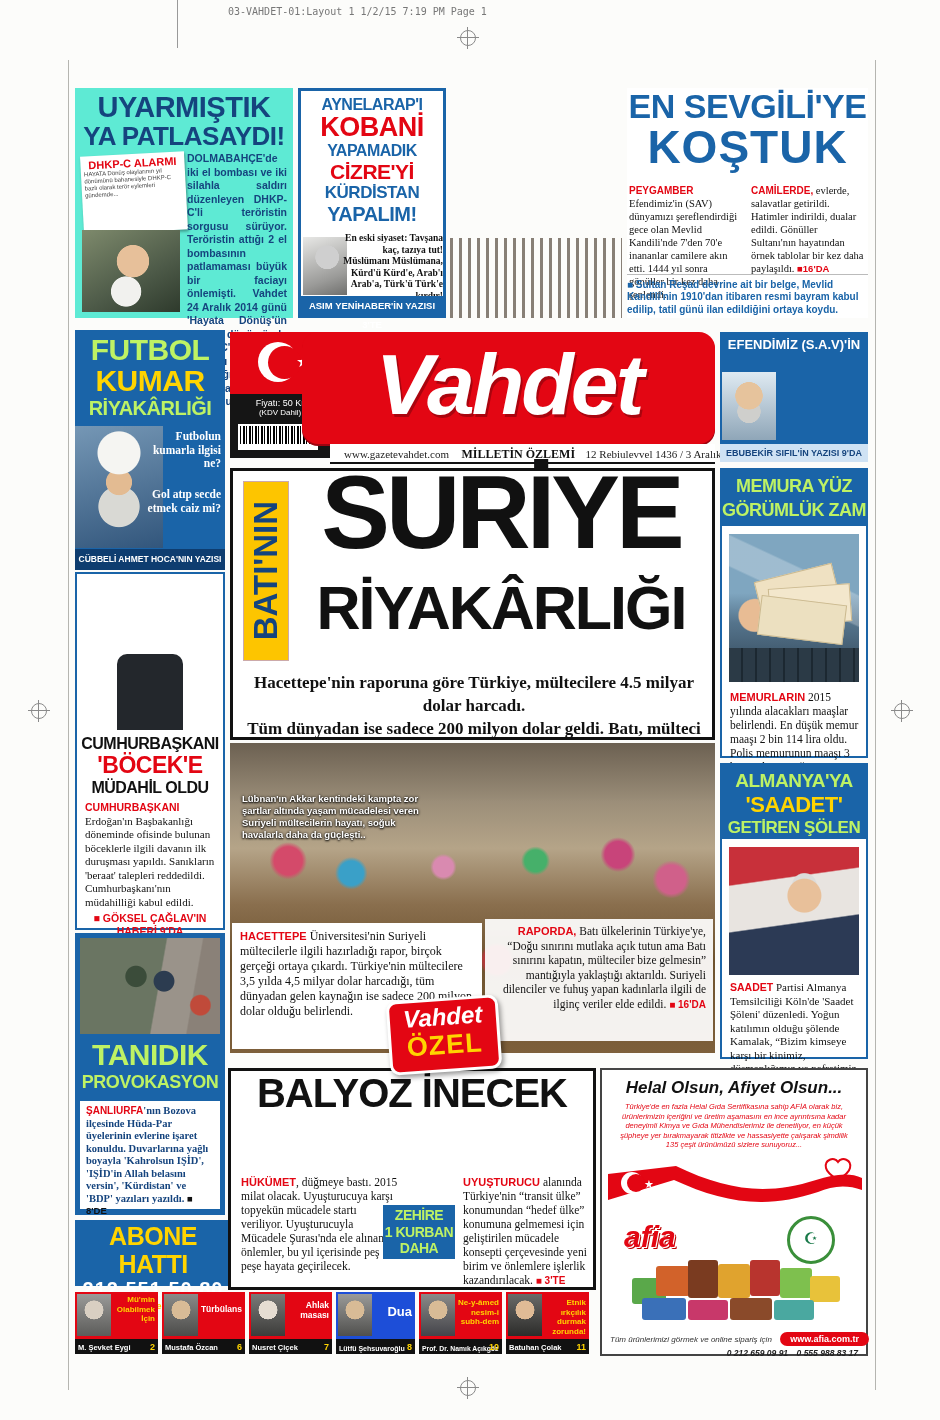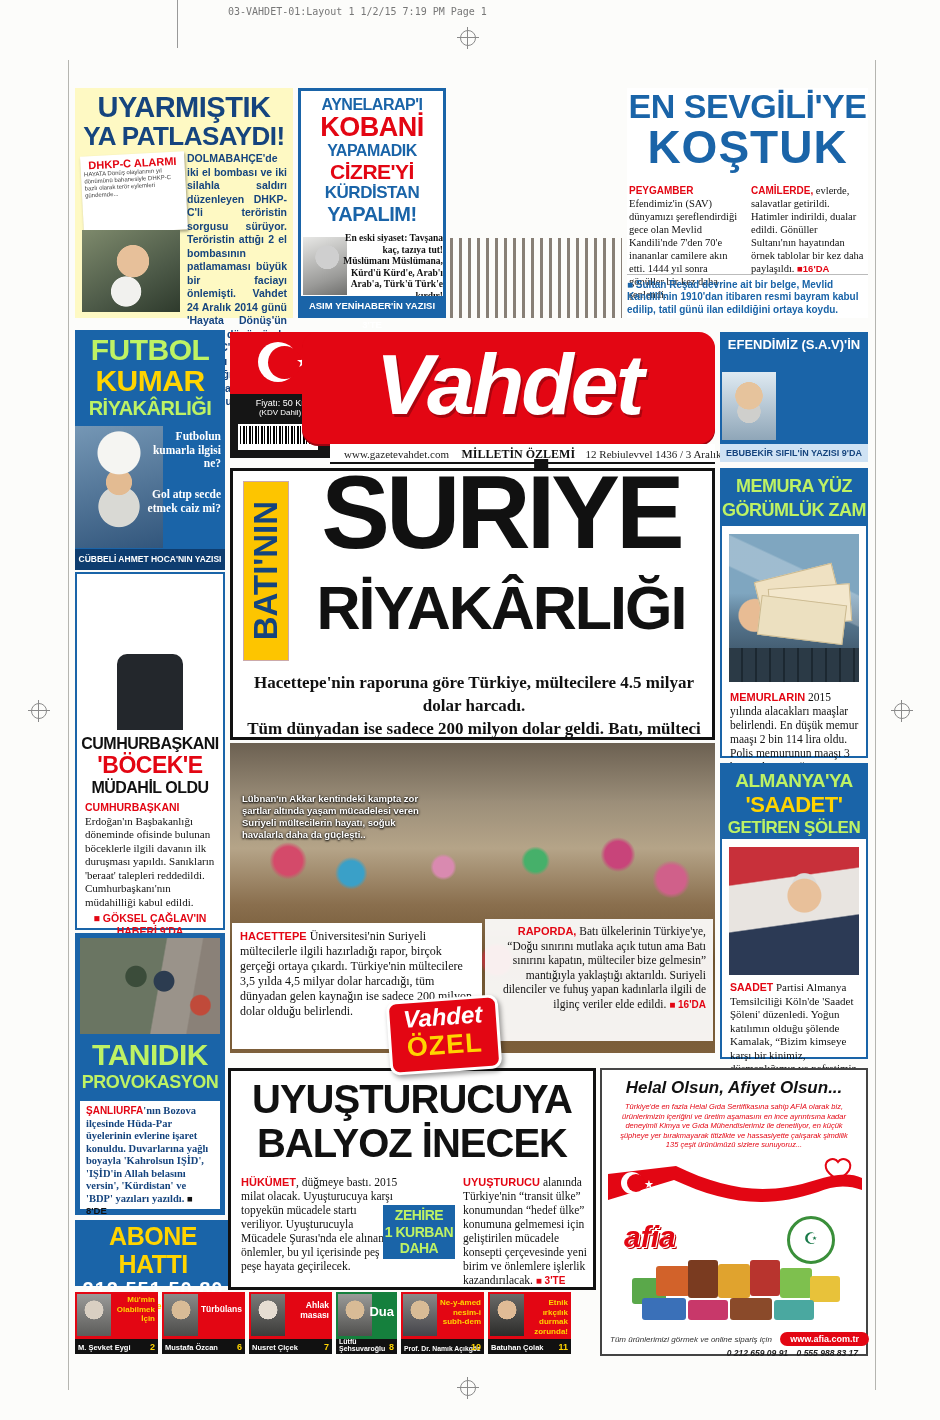--- a/index.html
+++ b/index.html
@@ -54,21 +54,21 @@
       <span class="v"></span>
     </div>
   <div class="abs regmark" style="left:457px;top:1377px;">
       <span class="c"></span>
       <span class="h"></span>
       <span class="v"></span>
     </div>
   <div class="abs siderule" style="left:68px;top:60px;height:1330px;"></div>
   <div class="abs siderule" style="left:875px;top:60px;height:1330px;"></div>
 
-  <div class="abs" style="left:75px;top:88px;width:218px;height:230px;background:#fef9c3;">
+  <div class="abs" style="left:75px;top:88px;width:218px;height:230px;background:#5eead4;">
     <div class="ctr b cond navy" style="font-size:29px;line-height:30px;padding-top:4px;">UYARMIŞTIK</div>
     <div class="ctr b cond navy" style="font-size:26px;line-height:28px;">YA PATLASAYDI!</div>
     <div class="abs" style="left:7px;top:66px;width:98px;height:72px;background:#fff;transform:rotate(-3deg);box-shadow:1px 2px 3px rgba(0,0,0,.35);padding:3px;">
       <div class="red b ctr" style="font-size:11px;">DHKP-C ALARMI</div>
       <div style="font-size:6px;color:#444;line-height:7px;">HAYATA Dönüş olaylarının yıl dönümünü bahanesiyle DHKP-C bazlı olarak terör eylemleri gündemde...</div>
     </div>
     <div class="abs photo" style="left:7px;top:142px;width:98px;height:82px;background:
        radial-gradient(circle at 52% 38%, #e7c09a 0 22%, rgba(0,0,0,0) 23%),
        radial-gradient(circle at 45% 75%, #f1f1ee 0 18%, rgba(0,0,0,0) 19%),
        linear-gradient(150deg,#7e8a6c,#4d5a48 60%,#2e3a2c);"></div>
@@ -273,21 +273,20 @@
     </div>
   </div>
 
   <div class="abs bluebox ctr" style="left:75px;top:1220px;width:156px;height:66px;">
     <div class="b yellow cond" style="font-size:25px;line-height:28px;padding-top:2px;">ABONE HATTI</div>
     <div class="b" style="color:#fff;font-size:20px;line-height:22px;letter-spacing:1px;">212 551 50 80</div>
     <div class="b yellow" style="font-size:9px;line-height:12px;letter-spacing:1px;">vahdet@gazetevahdet.com</div>
   </div>
 
   <div class="abs" style="left:228px;top:1068px;width:368px;height:222px;border:3px solid #111;background:#fff;box-sizing:border-box;">
-    <div class="ctr b cond" style="font-size:40px;line-height:44px;color:#111;margin-top:6px;letter-spacing:-1px;">UYUŞTURUCUYA</div>
     <div class="ctr b cond" style="font-size:40px;line-height:44px;color:#111;letter-spacing:-1px;">BALYOZ İNECEK</div>
     <div class="abs serif" style="left:10px;top:104px;width:160px;font-size:11.5px;line-height:14px;color:#111;">
       <span class="lead" style="font-family:'Liberation Sans',sans-serif;font-size:11px;">HÜKÜMET</span><span>, düğmeye bastı. 2015 milat olacak. Uyuşturucuya karşı topyekün mücadele startı veriliyor. Uyuşturucuyla Mücadele Şurası'nda ele alınan önlemler, bu yıl içerisinde peş peşe hayata geçirilecek.</span>
     </div>
     <div class="abs bluebox ctr" style="left:152px;top:134px;width:72px;height:54px;">
       <div class="b sectitle-w cond" style="font-size:14px;line-height:17px;padding-top:2px;">ZEHİRE</div>
       <div class="b sectitle-w cond" style="font-size:14px;line-height:16px;">1 KURBAN</div>
       <div class="b sectitle-w cond" style="font-size:14px;line-height:16px;">DAHA</div>
     </div>
     <div class="abs serif" style="left:232px;top:104px;width:128px;font-size:11.5px;line-height:14px;color:#111;">
@@ -352,21 +351,21 @@
     </div>
 
     <div style="position:relative;width:83px;background:#e30613;">
       <span class="abs" style="left:2px;top:2px;width:34px;height:42px;background:radial-gradient(circle at 50% 38%,#e6ddd2 0 30%,rgba(0,0,0,0) 31%),linear-gradient(#7a7a78,#3c3c3a);"></span>
       <span class="abs b" style="right:3px;top:8px;width:44px;font-size:8.5px;line-height:10px;text-align:right;color:#fff;">Ahlak masası</span>
       <span class="abs" style="left:0;bottom:0;width:100%;height:15px;background:#111;"></span>
       <span class="abs b" style="left:3px;bottom:2px;color:#fff;font-size:7.5px;">Nusret Çiçek</span>
       <span class="abs b yellow" style="right:3px;bottom:2px;font-size:9px;">7</span>
     </div>
 
-    <div style="position:relative;width:61px;background:#15803d;">
+    <div style="position:relative;width:79px;background:#1d4ed8;">
       <span class="abs" style="left:2px;top:2px;width:34px;height:42px;background:radial-gradient(circle at 50% 38%,#d8bb96 0 30%,rgba(0,0,0,0) 31%),linear-gradient(#9a9a98,#50504e);"></span>
       <span class="abs b" style="right:3px;top:12px;width:44px;font-size:13px;text-align:right;color:#fff;">Dua</span>
       <span class="abs" style="left:0;bottom:0;width:100%;height:15px;background:#111;"></span>
       <span class="abs b" style="left:3px;bottom:2px;color:#fff;font-size:7px;">Lütfü Şehsuvaroğlu</span>
       <span class="abs b yellow" style="right:3px;bottom:2px;font-size:9px;">8</span>
     </div>
 
     <div style="position:relative;width:83px;background:#e30613;">
       <span class="abs" style="left:2px;top:2px;width:34px;height:42px;background:radial-gradient(circle at 50% 38%,#d8bb96 0 30%,rgba(0,0,0,0) 31%),linear-gradient(#8a8a88,#44444a);"></span>
       <span class="abs b yellow" style="right:3px;top:6px;width:46px;font-size:8px;line-height:9.5px;text-align:right;">Ne-y-âmed nesim-i subh-dem</span>

